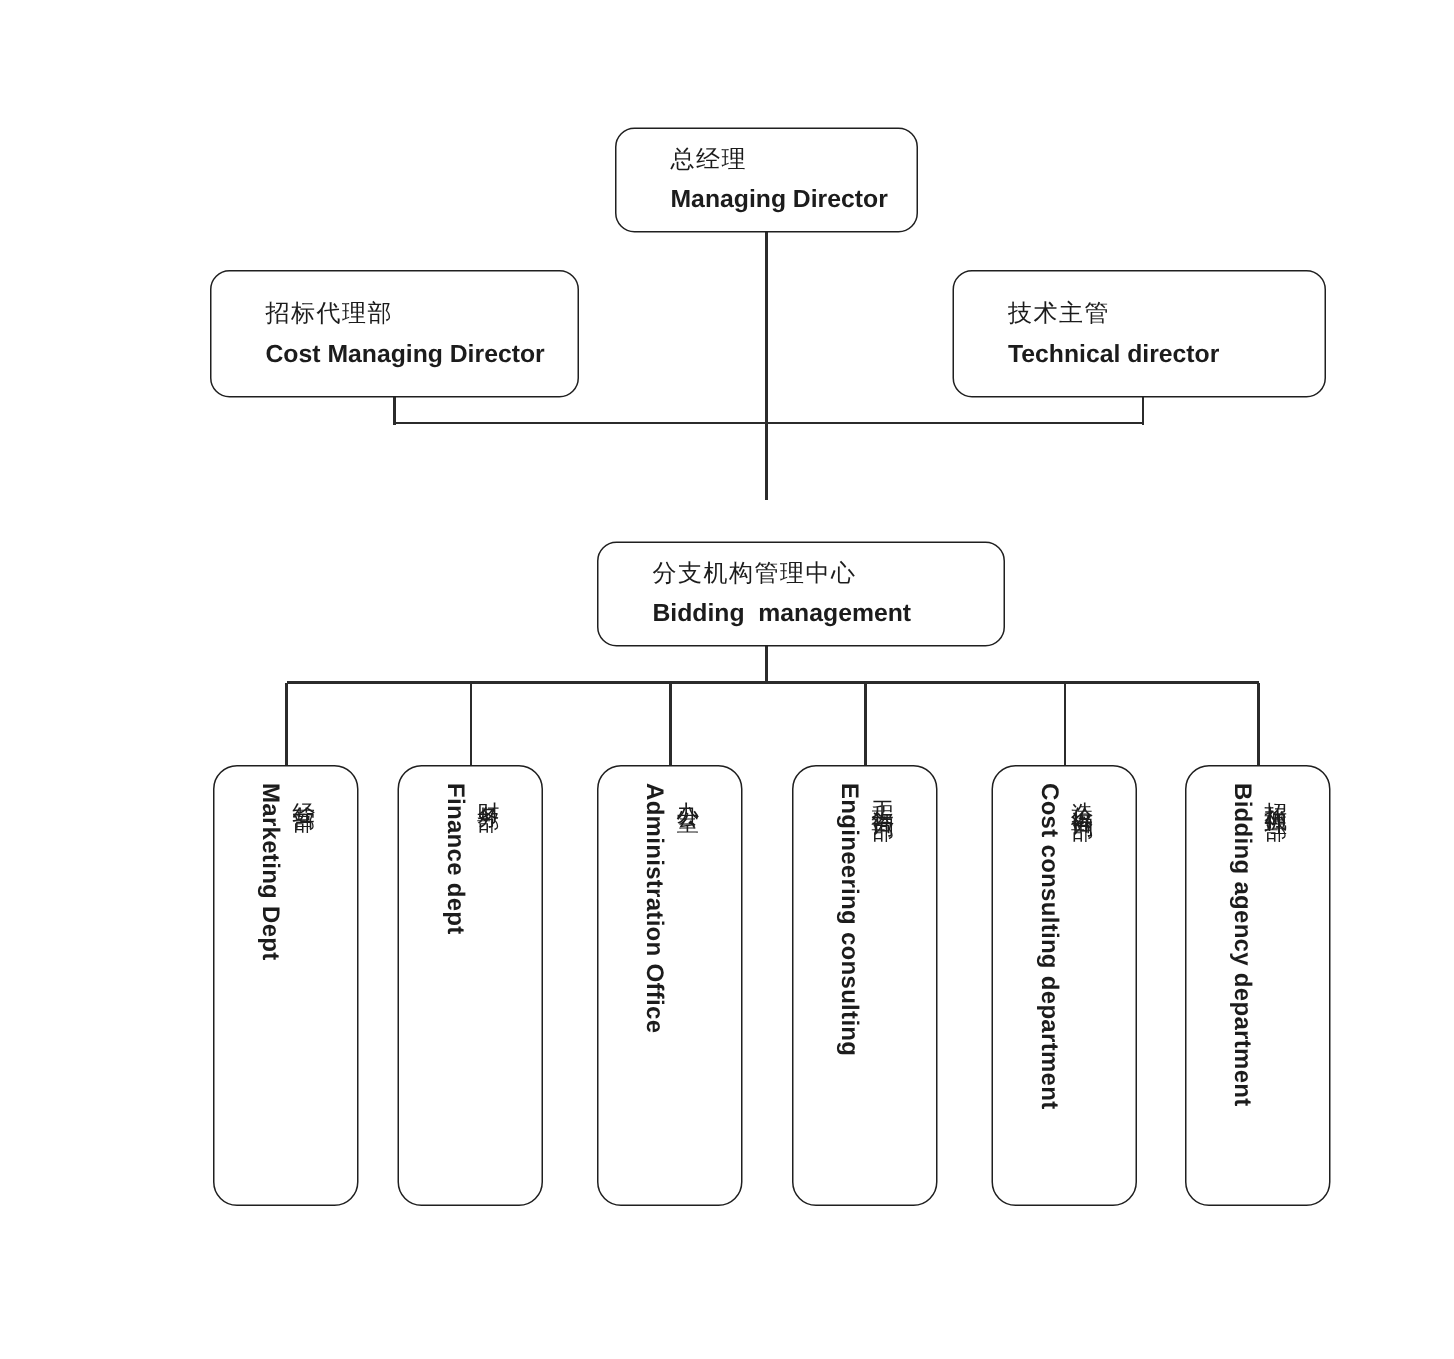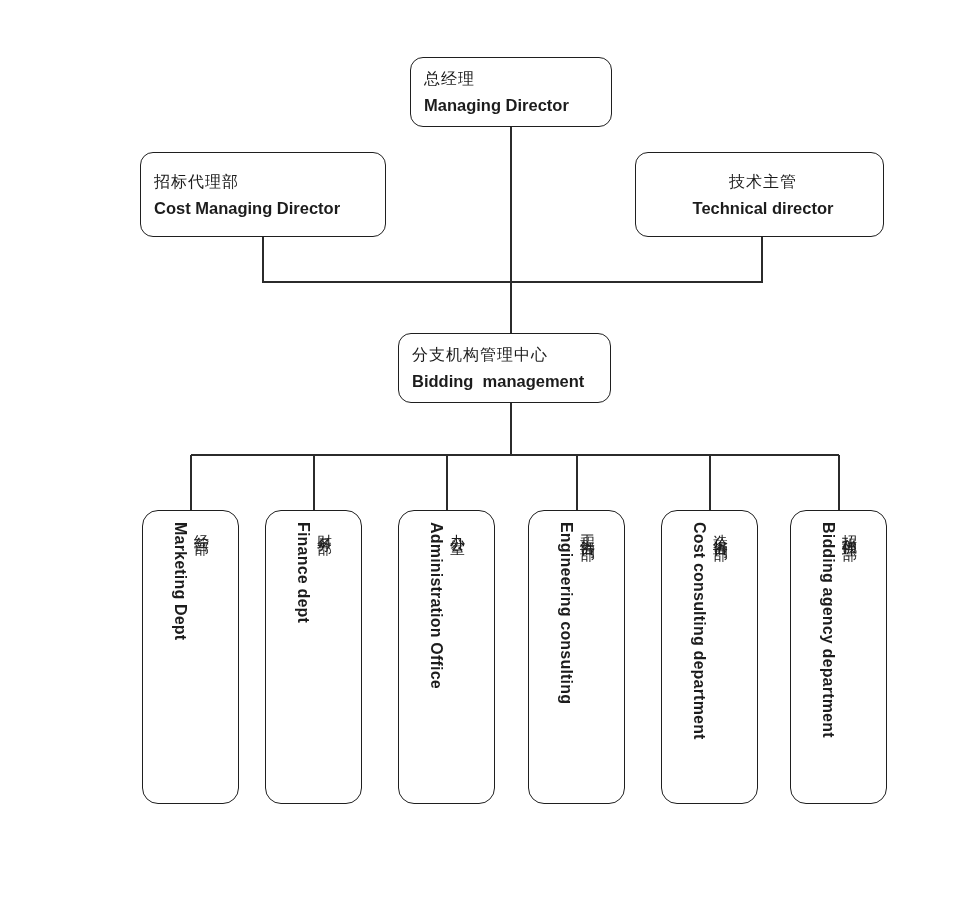--- a/index.html
+++ b/index.html
@@ -29,22 +29,23 @@
     box-sizing: border-box;
     background: #ffffff;
     border: 1.7px solid #1f1f1f;
   }
   
   .node.hnode {
     display: flex;
     flex-direction: column;
     justify-content: center;
     border-radius: 13px;
-    padding-left: 13px;
+    padding-left: 36px;
     padding-right: 6px;
+    margin-top: 28px;
   }
   .hnode .zh {
     font-size: 16px;
     font-weight: 400;
     line-height: 26px;
     letter-spacing: 1px;
     white-space: pre-wrap;
   }
   .hnode .en {
     font-size: 16.5px;
@@ -76,22 +77,22 @@
     display: block;
     font-size: 16px;
     font-weight: 700;
     letter-spacing: 0.2px;
     margin: 0 3px;
     white-space: pre-wrap;
   }
   
   .n-managing  { left: 410px; top: 57px;  width: 202px; height: 70px; }
   .n-vice      { left: 140px; top: 152px; width: 246px; height: 85px; }
-  .n-technical { left: 635px; top: 152px; width: 249px; height: 85px; align-items: center; }
-  .n-branch    { left: 398px; top: 333px; width: 213px; height: 70px; }
+  .n-technical { left: 635px; top: 152px; width: 249px; height: 85px; }
+  .n-branch    { left: 398px; top: 333px; width: 272px; height: 70px; }
   .n-dept      { top: 510px; width: 97px; height: 294px; }
   .n-dept-0 { left: 142px; }
   .n-dept-1 { left: 265px; }
   .n-dept-2 { left: 398px; }
   .n-dept-3 { left: 528px; }
   .n-dept-4 { left: 661px; }
   .n-dept-5 { left: 790px; }
 </style>
 </head>
 <body>

